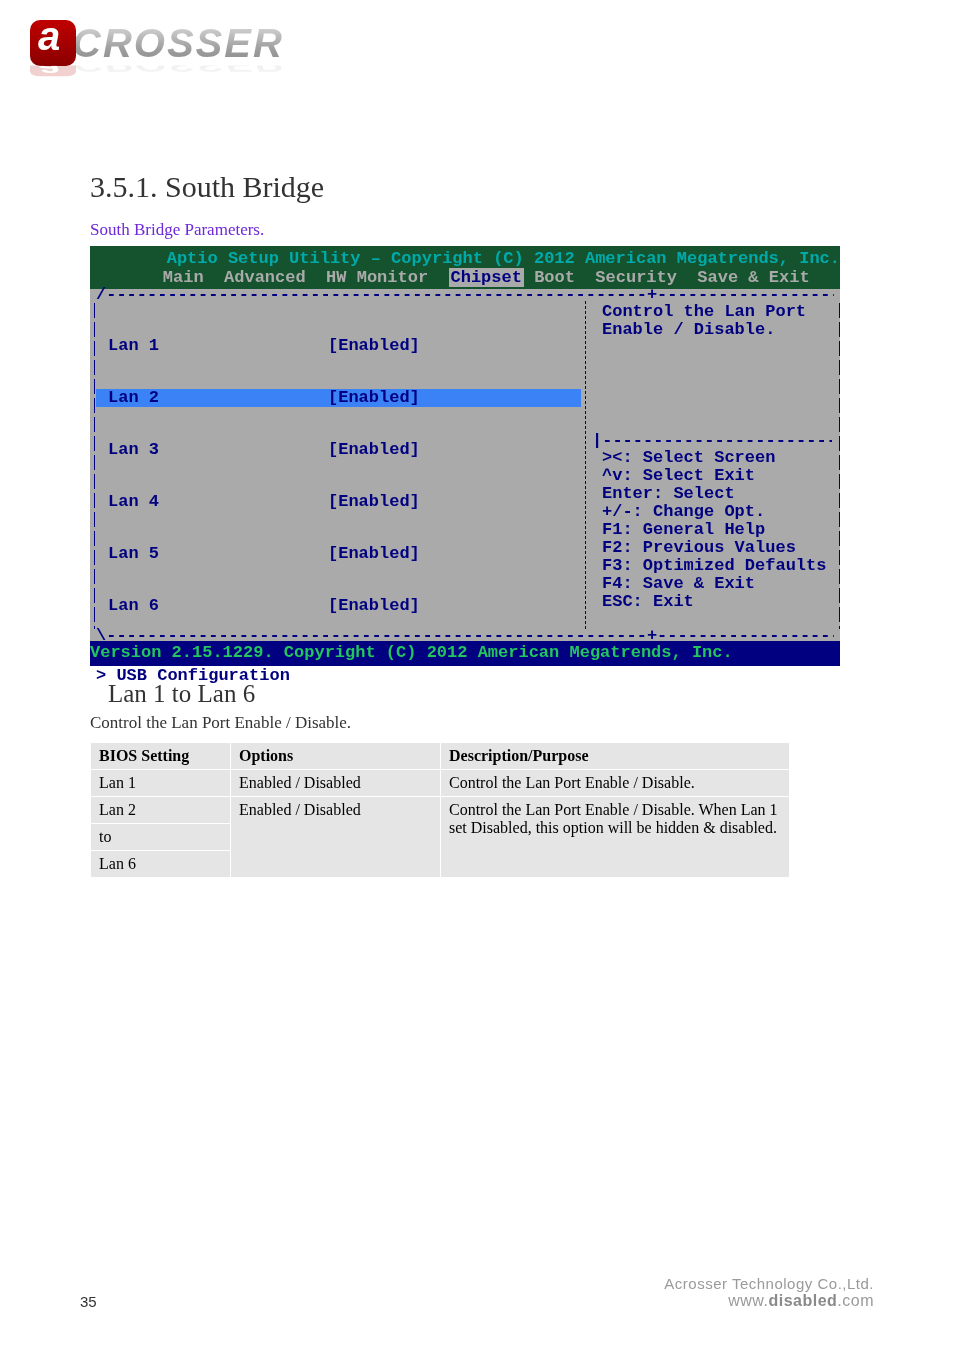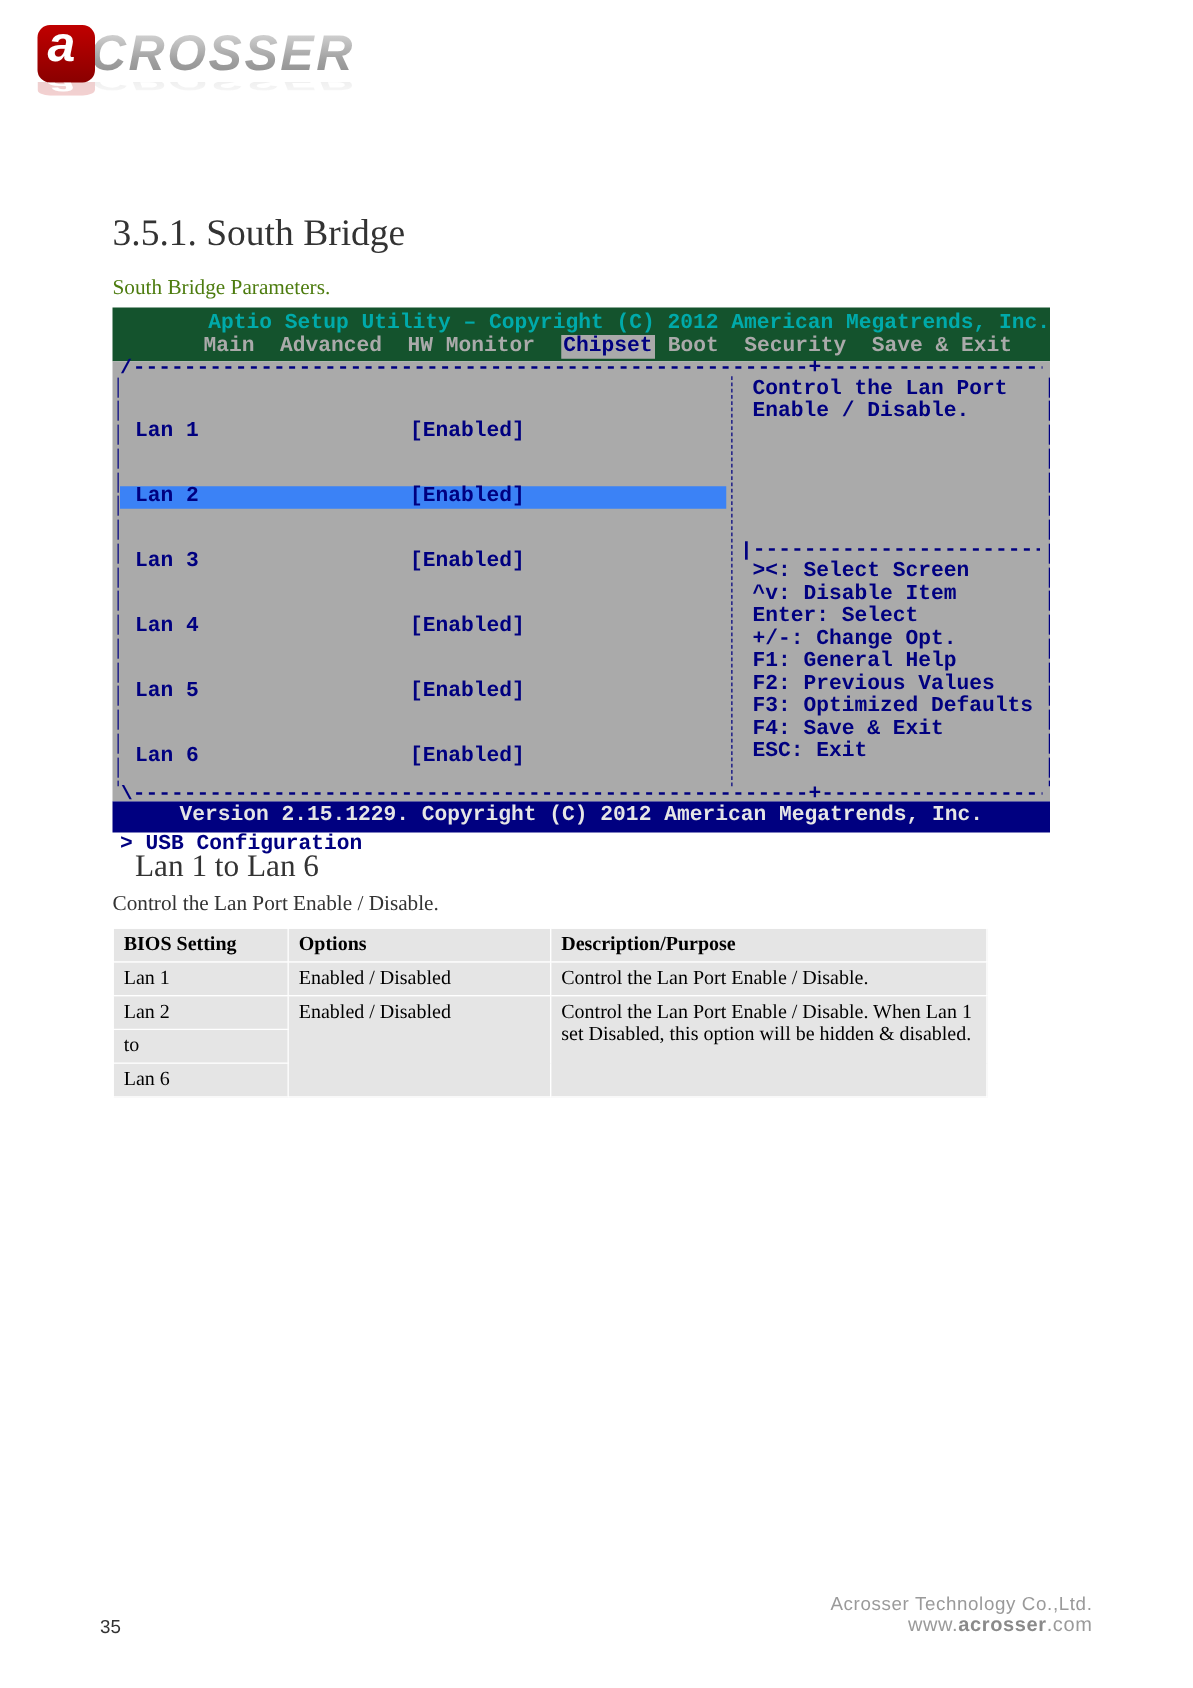--- a/index.html
+++ b/index.html
@@ -5,42 +5,42 @@
     * { box-sizing: border-box; margin: 0; padding: 0; }
     body { width: 954px; height: 1350px; background: #fff; font-family: Arial, sans-serif; position: relative; }
     
     .logo-area { position: absolute; top: 20px; left: 30px; }
     .logo-icon { display: inline-block; width: 46px; height: 46px; background: linear-gradient(180deg, #c00000 0%, #8a0000 100%); border-radius: 10px; position: relative; vertical-align: middle; }
     .logo-icon::before { content: "a"; position: absolute; left: 8px; top: -6px; font-size: 40px; font-weight: bold; color: #fff; font-style: italic; }
     .logo-text { display: inline-block; vertical-align: middle; font-size: 40px; font-weight: bold; font-style: italic; letter-spacing: 2px; background: linear-gradient(180deg, #e0e0e0 0%, #a0a0a0 60%, #888 100%); -webkit-background-clip: text; background-clip: text; color: transparent; margin-left: -4px; }
     .logo-reflection { margin-top: -6px; opacity: 0.18; transform: scaleY(-0.5); height: 22px; overflow: hidden; }
     
     .page-title { position: absolute; left: 90px; top: 170px; font-family: 'Times New Roman', serif; font-size: 30px; color: #333; }
-    .section-intro { position: absolute; left: 90px; top: 220px; font-family: 'Times New Roman', serif; font-size: 17px; color: #4d7c0f; }
+    .section-intro { position: absolute; left: 90px; top: 220px; font-family: 'Times New Roman', serif; font-size: 17px; color: #6d28d9; }
     
     .bios-shot { position: absolute; left: 90px; top: 246px; width: 750px; height: 407px; font-family: 'Courier New', monospace; font-size: 17px; }
     .bios-hdr { background: #14532d; color: #00aaaa; text-align: right; padding-top: 3px; }
     .bios-hdr .title { color: #00aaaa; font-weight: bold; }
     .bios-menu { color: #aaaaaa; padding: 0 10px 2px 10px; white-space: pre; font-weight: bold; }
     .bios-menu .sel { background: #aaaaaa; color: #000080; padding: 0 2px; }
     .bios-body { background: #aaaaaa; color: #000080; position: relative; height: 352px; font-weight: bold; }
     .bios-border-top, .bios-border-bottom { color: #000080; white-space: pre; overflow: hidden; line-height: 15px; position: absolute; left: 6px; right: 6px; }
     .bios-border-top { top: -2px; }
     .bios-border-bottom { bottom: -2px; }
     .bios-left { position: absolute; left: 6px; top: 14px; width: 485px; }
     .bios-right { position: absolute; left: 502px; right: 8px; top: 14px; }
     .bios-row { white-space: pre; line-height: 18px; padding-left: 12px; margin-top: 34px; }
     .bios-row .lbl { display: inline-block; width: 220px; }
     .bios-row.sel { background: #3b82f6; color: #000080; }
     .bios-sep-v { position: absolute; left: 495px; top: 12px; bottom: 12px; width: 0; border-left: 1px dashed #000080; }
     .bios-side-dash { position: absolute; left: 0; top: 12px; bottom: 12px; width: 5px; overflow: hidden; color: #000080; }
     .bios-side-dash.right { left: auto; right: 0; }
     .bios-right-help { white-space: pre-wrap; line-height: 18px; padding-left: 10px; }
     .bios-hbar { white-space: pre; overflow: hidden; line-height: 16px; color: #000080; }
-    .bios-footer { background: #000080; color: #e5e5e5; text-align: center; font-weight: bold; padding: 2px 0 4px 0; }
+    .bios-footer { background: #000080; color: #22c55e; font-weight: bold; padding: 2px 0 4px 0; }
     
     .section-lan { position: absolute; left: 108px; top: 680px; font-family: 'Times New Roman', serif; font-size: 25px; color: #333; }
     .lan-desc { position: absolute; left: 90px; top: 713px; font-family: 'Times New Roman', serif; font-size: 17px; color: #333; }
     
     .opt-table { position: absolute; left: 90px; top: 742px; border-collapse: collapse; width: 700px; font-family: 'Times New Roman', serif; font-size: 16px; }
     .opt-table th, .opt-table td { border: 1px solid #fff; padding: 4px 8px; vertical-align: top; }
     .opt-table thead th { background: #e5e5e5; font-weight: bold; text-align: left; }
     .opt-table tbody td { background: #e5e5e5; }
     .opt-table .c1 { width: 140px; }
     .opt-table .c2 { width: 210px; margin-left: 32px; }
@@ -86,21 +86,21 @@
         <div class="bios-row"><span class="lbl">Lan 6</span>[Enabled]</div>
         <div style="height: 18px;"></div>
         <div class="bios-row" style="padding-left: 0px;">&gt; USB Configuration</div>
       </div>
     <div class="bios-right">
       <div class="bios-right-help">Control the Lan Port Enable / Disable.</div>
       <div style="height:94px"></div>
       <div class="bios-hbar">|------------------------</div>
       <div id="bios-keys">
           <div class="bios-right-help">&gt;&lt;: Select Screen</div>
-          <div class="bios-right-help">^v: Disable Item</div>
+          <div class="bios-right-help">^v: Select Exit</div>
           <div class="bios-right-help">Enter: Select</div>
           <div class="bios-right-help">+/-: Change Opt.</div>
           <div class="bios-right-help">F1: General Help</div>
           <div class="bios-right-help">F2: Previous Values</div>
           <div class="bios-right-help">F3: Optimized Defaults</div>
           <div class="bios-right-help">F4: Save &amp; Exit</div>
           <div class="bios-right-help">ESC: Exit</div>
         </div>
     </div>
     <div class="bios-border-bottom">\-----------------------------------------------------+------------------------/</div>
@@ -135,16 +135,16 @@
       </tr>
       <tr>
         <td class="c1">Lan 6</td>
       </tr>
     </tbody>
 </table>
 
 <div class="footer">
   <div class="co">Acrosser Technology Co.,Ltd.</div>
   <div class="url">
-    <span>www.</span><b>acrosser</b><span>.com</span>
+    <span>www.</span><b>disabled</b><span>.com</span>
   </div>
 </div>
 <div class="pagenum">35</div>
 
 </body></html>

